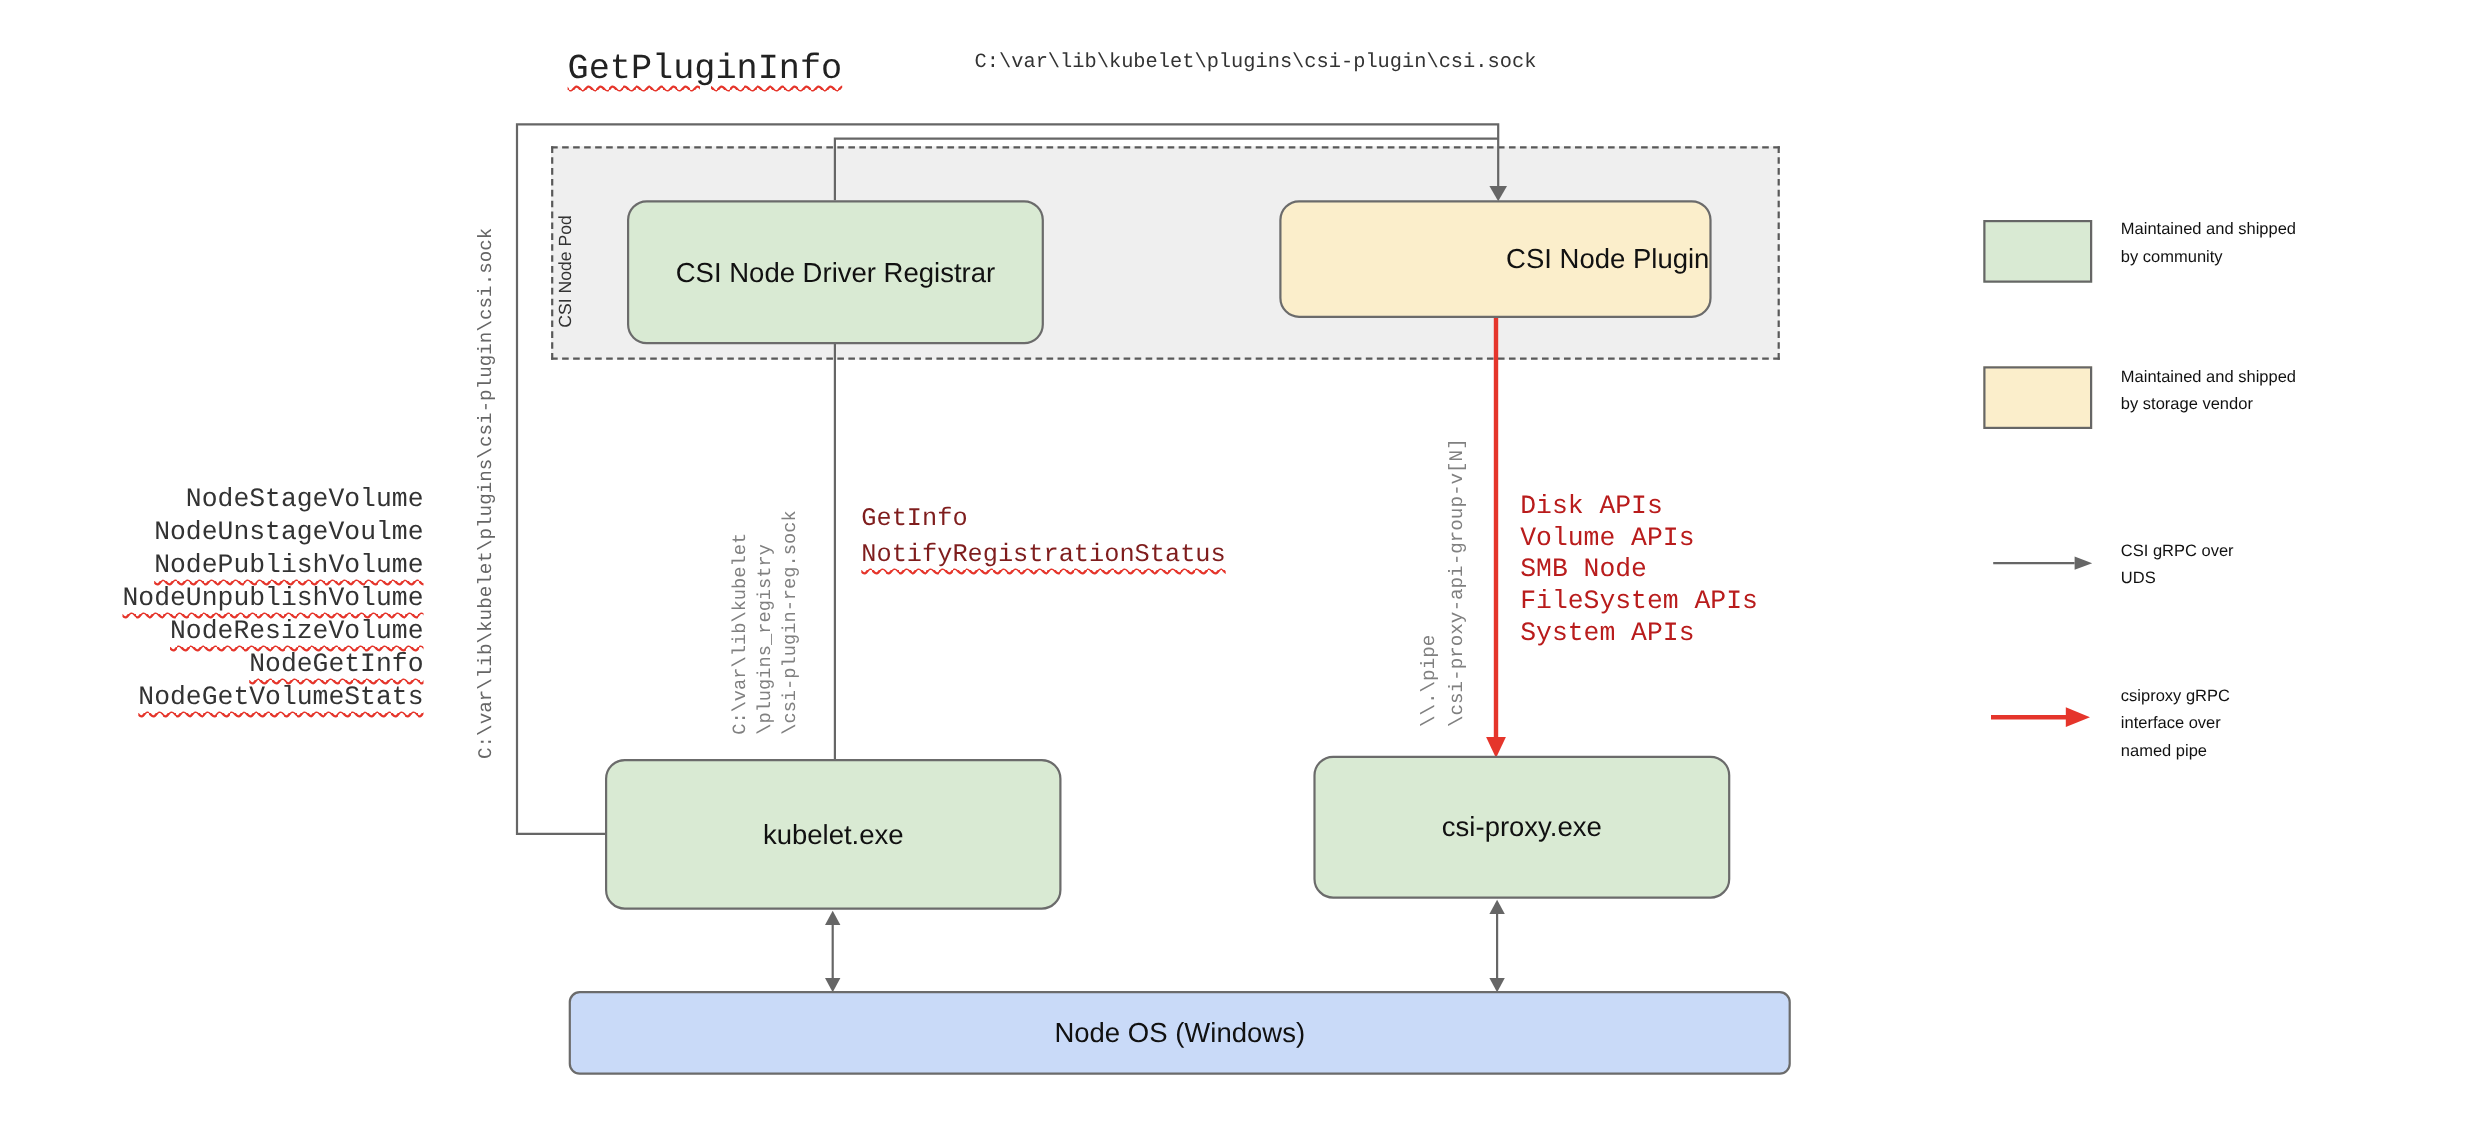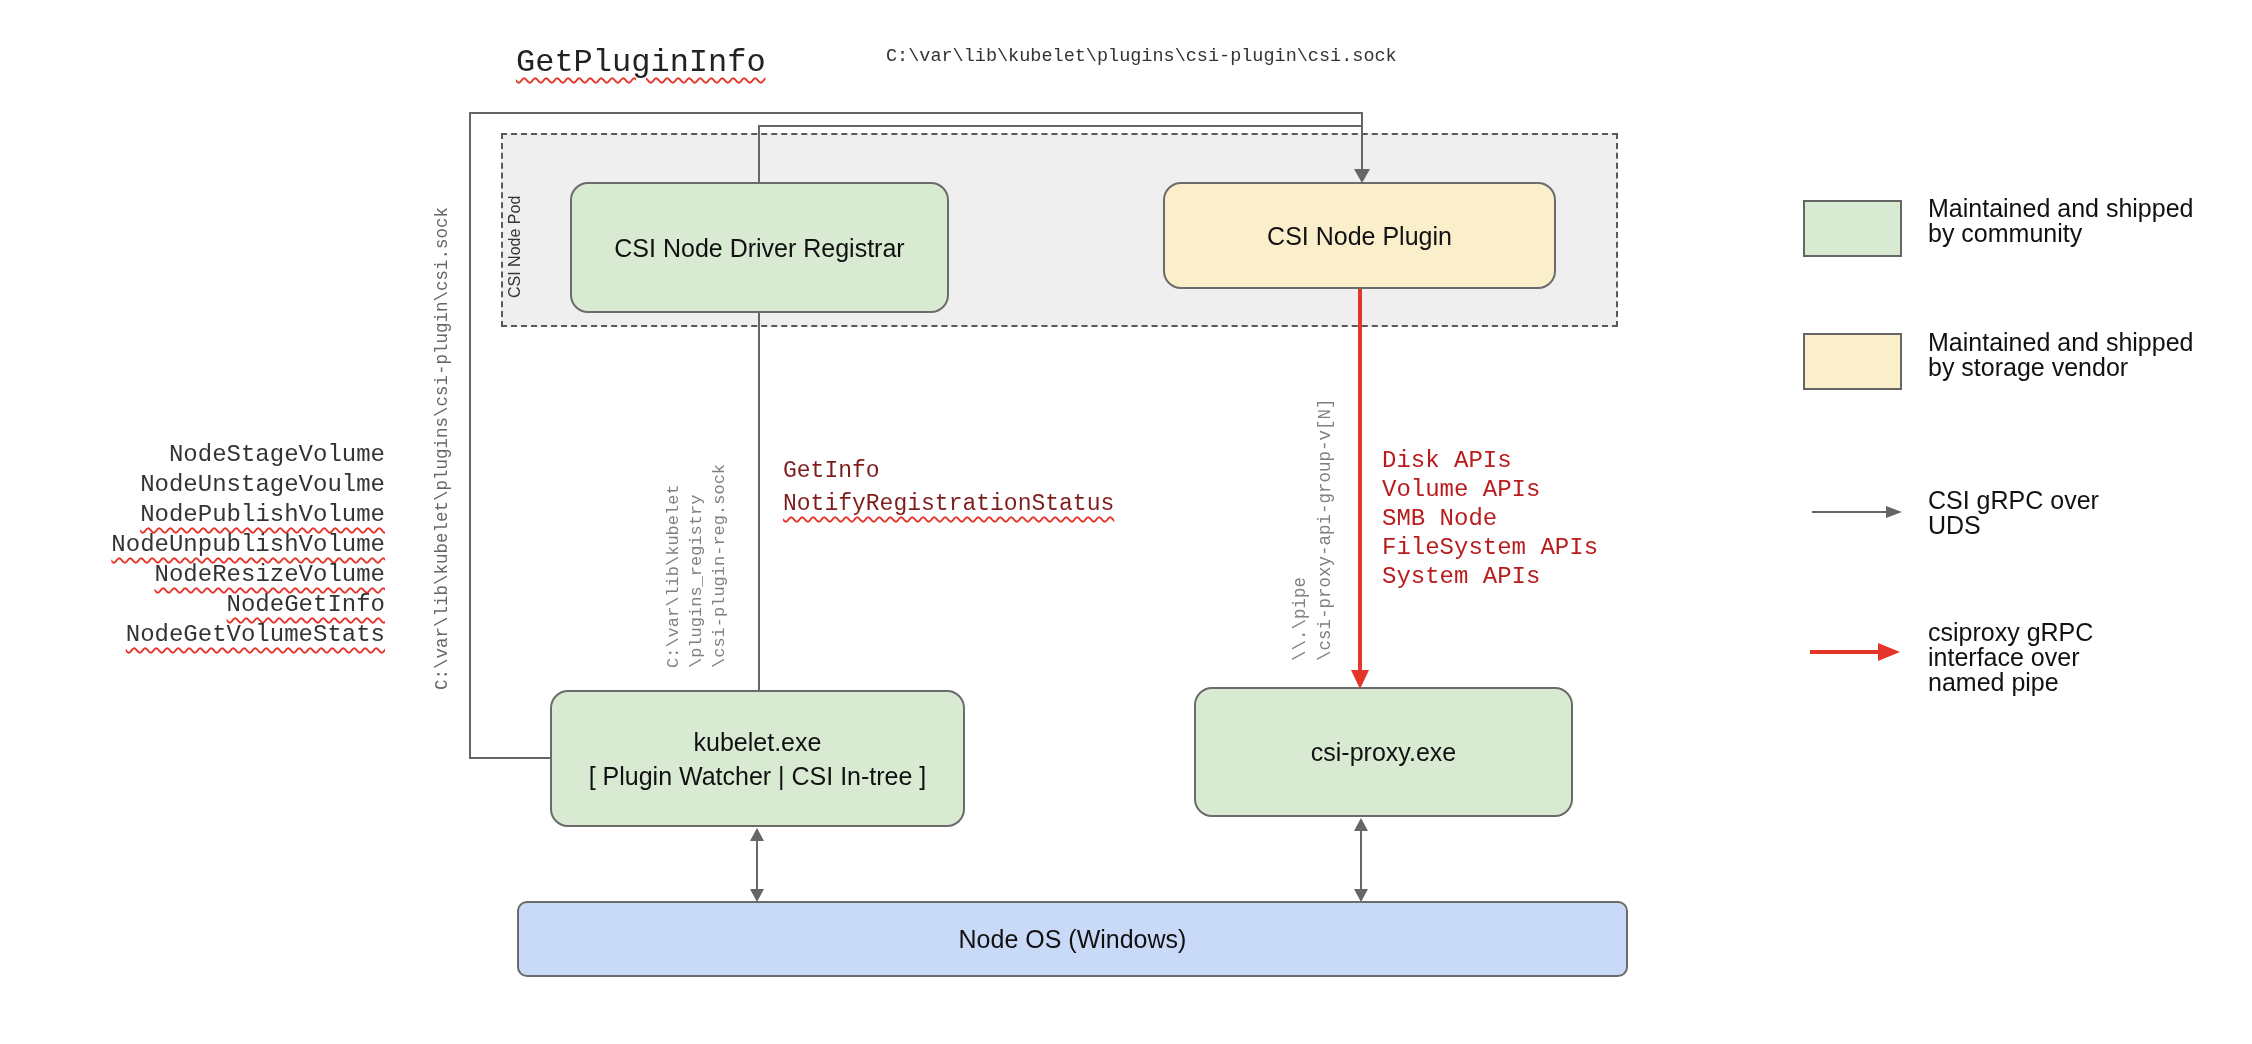--- a/index.html
+++ b/index.html
@@ -13,21 +13,21 @@
   .abs{position:absolute;}
 
   
   .node{
     position:absolute;border:2px solid var(--border);border-radius:18px;
     display:flex;align-items:center;justify-content:center;flex-direction:column;
     font-size:25px;color:#111;text-align:center;line-height:34px;
     font-family:"Liberation Sans",sans-serif;
   }
   .node.green{background:var(--green);}
-  .node.yellow{background:var(--yellow);}
+  .node.yellow{background:var(--yellow);align-items:flex-end;}
   .node.blue{background:var(--blue);border-radius:10px;}
 
   .pod{
     position:absolute;left:501px;top:133px;width:1117px;height:194px;
     background:var(--pod);border:2px dashed #595959;
   }
 
   
   .mono{font-family:"Liberation Mono","DejaVu Sans Mono",monospace;color:#333;}
   .squiggle{
@@ -39,21 +39,21 @@
   .rot{ 
     position:absolute;transform:rotate(-90deg);transform-origin:top left;
     font-family:"Liberation Mono","DejaVu Sans Mono",monospace;
     white-space:nowrap;
   }
 
   .rpc-list{position:absolute;left:85px;top:440px;width:300px;text-align:right;
     font-size:24px;line-height:30px;color:#333;}
   .api-list{position:absolute;left:1382px;top:446px;font-size:24px;line-height:29px;color:#b91c1c;}
 
-  .legend-text{position:absolute;font-size:25px;line-height:25px;color:#111;white-space:pre-line;}
+  .legend-text{position:absolute;font-size:15px;line-height:25px;color:#111;white-space:pre-line;}
   .swatch{position:absolute;width:99px;height:57px;border:2px solid var(--edge);}
 
   svg.wires{position:absolute;left:0;top:0;z-index:2;}
   .pod, .z1{z-index:1;}
   .node{z-index:3;}
   .lbl{z-index:4;}
   .wire{stroke:var(--edge);stroke-width:2;fill:none;}
   .wire-red{stroke:var(--red);stroke-width:4;fill:none;}
   .head{fill:var(--edge);stroke:none;}
   .head-red{fill:var(--red);stroke:none;}
@@ -89,21 +89,20 @@
 <div class="node green" style="left:570px;top:182px;width:379px;height:131px;">
   <span>CSI Node Driver Registrar</span>
 </div>
 
 <div class="node yellow" style="left:1163px;top:182px;width:393px;height:107px;">
   <span>CSI Node Plugin</span>
 </div>
 
 <div class="node green" style="left:550px;top:690px;width:415px;height:137px;">
   <span>kubelet.exe</span>
-  <span>[ Plugin Watcher | CSI In-tree ]</span>
 </div>
 
 <div class="node green" style="left:1194px;top:687px;width:379px;height:130px;">
   <span>csi-proxy.exe</span>
 </div>
 
 <div class="node blue" style="left:517px;top:901px;width:1111px;height:76px;">
   <span>Node OS (Windows)</span>
 </div>
 

